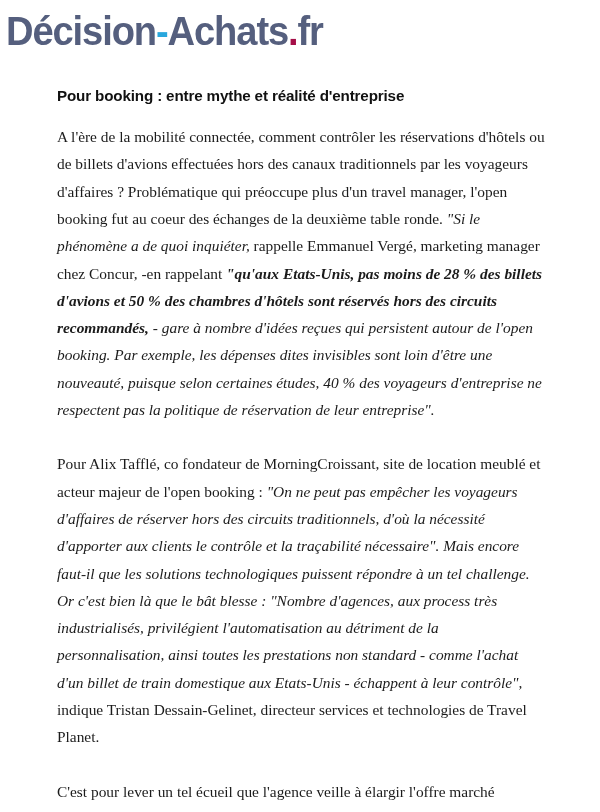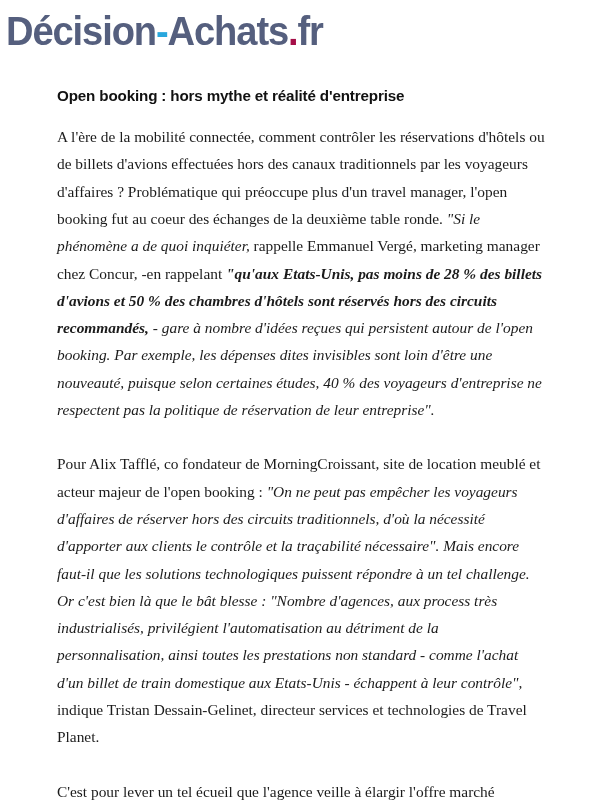--- a/index.html
+++ b/index.html
@@ -83,21 +83,21 @@
 <body>
 
 <div class="page">
 
   <header class="masthead">
     <div class="logo">
       <span>Décision</span><span class="logo-dash">-</span><span>Achats</span><span class="logo-dot">.</span><span>fr</span>
     </div>
   </header>
 
-  <h1 class="headline">Open booking : hors mythe et réalité d'entreprise</h1>
+  <h1 class="headline">Pour booking : entre mythe et réalité d'entreprise</h1>
 
   <div class="article">
 
     <p>
       <span>A l'ère de la mobilité connectée, comment contrôler les réservations d'hôtels ou de billets d'avions effectuées hors des canaux traditionnels par les voyageurs d'affaires ? Problématique qui préoccupe plus d'un travel manager, l'open booking fut au coeur des échanges de la deuxième table ronde. </span><span class="q-italic">"Si le phénomène a de quoi inquiéter,</span><span> rappelle Emmanuel Vergé, marketing manager chez Concur, -en rappelant </span><span class="q-bold-italic">"qu'aux Etats-Unis, pas moins de 28 % des billets d'avions et 50 % des chambres d'hôtels sont réservés hors des circuits recommandés,</span><span class="q-italic"> - gare à nombre d'idées reçues qui persistent autour de l'open booking. Par exemple, les dépenses dites invisibles sont loin d'être une nouveauté, puisque selon certaines études, 40 % des voyageurs d'entreprise ne respectent pas la politique de réservation de leur entreprise".</span>
     </p>
 
     <p>
       <span>Pour Alix Tafflé, co fondateur de MorningCroissant, site de location meublé et acteur majeur de l'open booking : </span><span class="q-italic">"On ne peut pas empêcher les voyageurs d'affaires de réserver hors des circuits traditionnels, d'où la nécessité d'apporter aux clients le contrôle et la traçabilité nécessaire". Mais encore faut-il que les solutions technologiques puissent répondre à un tel challenge. Or c'est bien là que le bât blesse : "Nombre d'agences, aux process très industrialisés, privilégient l'automatisation au détriment de la personnalisation, ainsi toutes les prestations non standard - comme l'achat d'un billet de train domestique aux Etats-Unis - échappent à leur contrôle",</span><span> indique Tristan Dessain-Gelinet, directeur services et technologies de Travel Planet.</span>
     </p>

